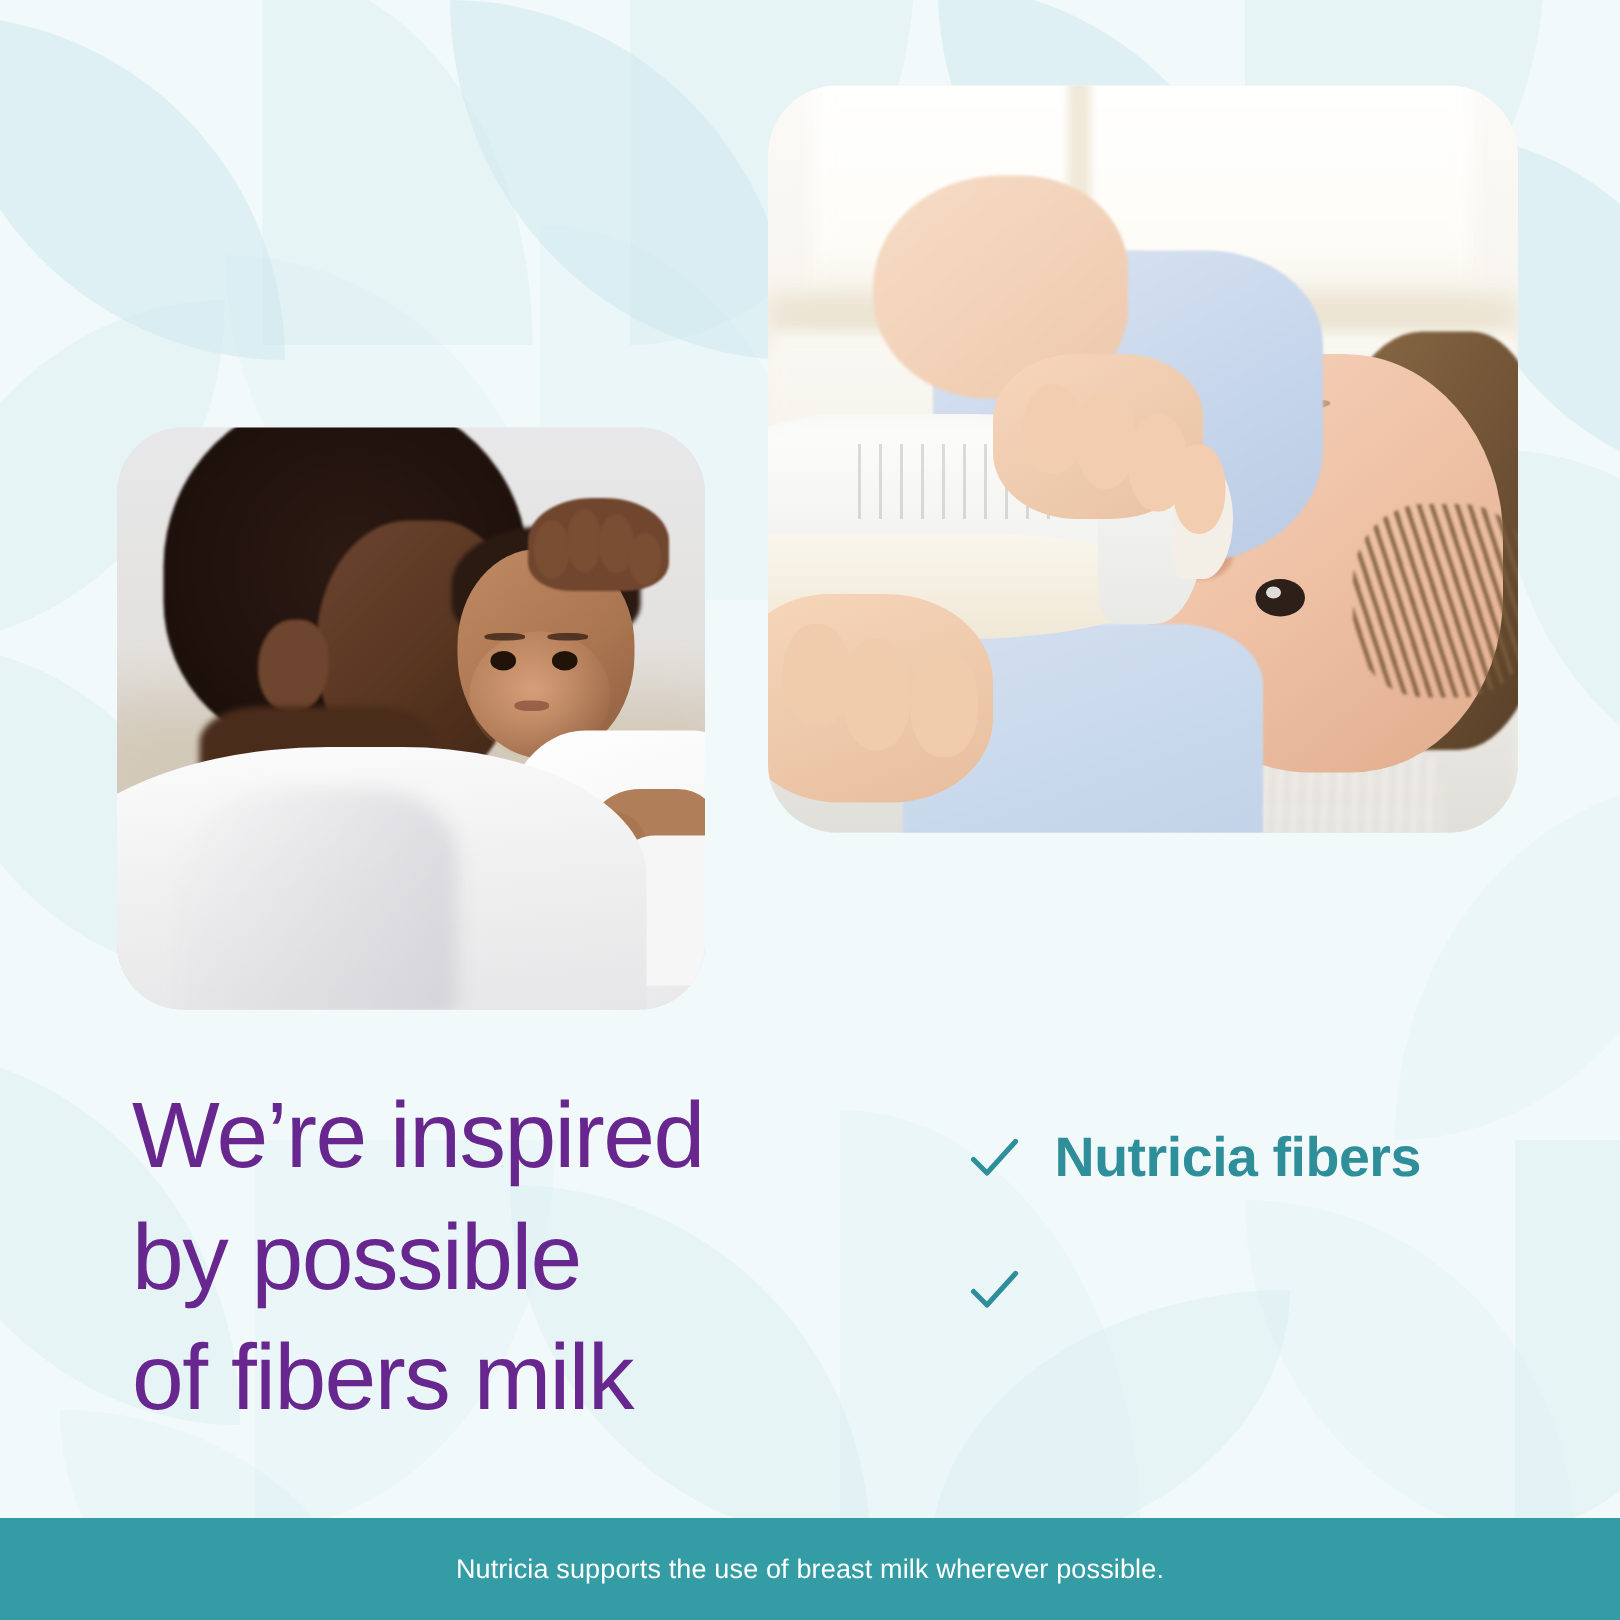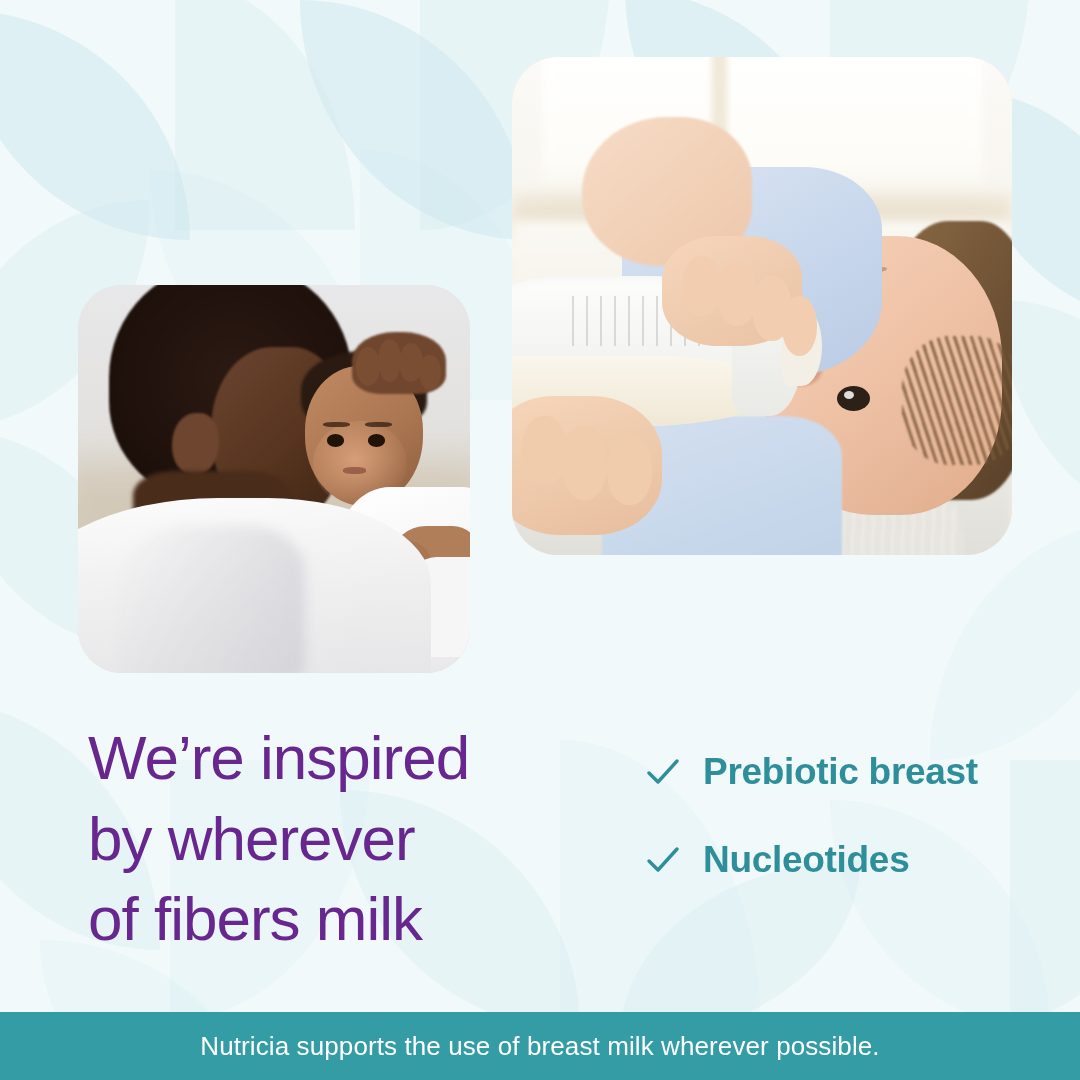--- a/index.html
+++ b/index.html
@@ -333,21 +333,21 @@
     position:absolute;
     left:0; top:1012px;
     width:1080px; height:68px;
     background:#349CA4;
     display:flex;
     align-items:center;
     justify-content:center;
   }
   #footer-text {
     color:#FFFFFF;
-    font-size:26px;
+    font-size:18px;
     letter-spacing:.1px;
   }
 </style>
 </head>
 <body>
 
 <div id="bg-pattern">
   <div class="leaf a" style="left:-40px;  top:10px;   width:230px; height:230px;"></div>
   <div class="leaf soft d" style="left:175px; top:-20px; width:180px; height:250px;"></div>
   <div class="leaf a" style="left:300px;  top:0px;    width:230px; height:240px;"></div>
@@ -436,38 +436,37 @@
   <div class="ph-layer R-hand-bot"></div>
   <div class="ph-layer R-bfing1"></div>
   <div class="ph-layer R-bfing2"></div>
   <div class="ph-layer R-bfing3"></div>
 </div>
 
 <div id="content">
 
   <div id="headline">
     <span class="hl-line">We’re inspired</span>
-    <span class="hl-line">by wherever</span>
+    <span class="hl-line">by possible</span>
     <span class="hl-line">of fibers milk</span>
   </div>
 
   <div id="benefits">
 
     <div class="benefit">
       <svg class="check-icon" viewBox="0 0 36 36">
         <path d="M4 19 L13 28 L32 7" fill="none" stroke="#2E8E9A" stroke-width="3.4" stroke-linecap="round" stroke-linejoin="round"></path>
       </svg>
-      <span class="benefit-label">Prebiotic breast</span>
+      <span class="benefit-label">Nutricia fibers</span>
     </div>
 
     <div class="benefit">
       <svg class="check-icon" viewBox="0 0 36 36">
         <path d="M4 19 L13 28 L32 7" fill="none" stroke="#2E8E9A" stroke-width="3.4" stroke-linecap="round" stroke-linejoin="round"></path>
       </svg>
-      <span class="benefit-label">Nucleotides</span>
     </div>
 
 
   </div>
 
   <div id="footer-banner">
     <span id="footer-text">Nutricia supports the use of breast milk wherever possible.</span>
   </div>
 
 </div>

